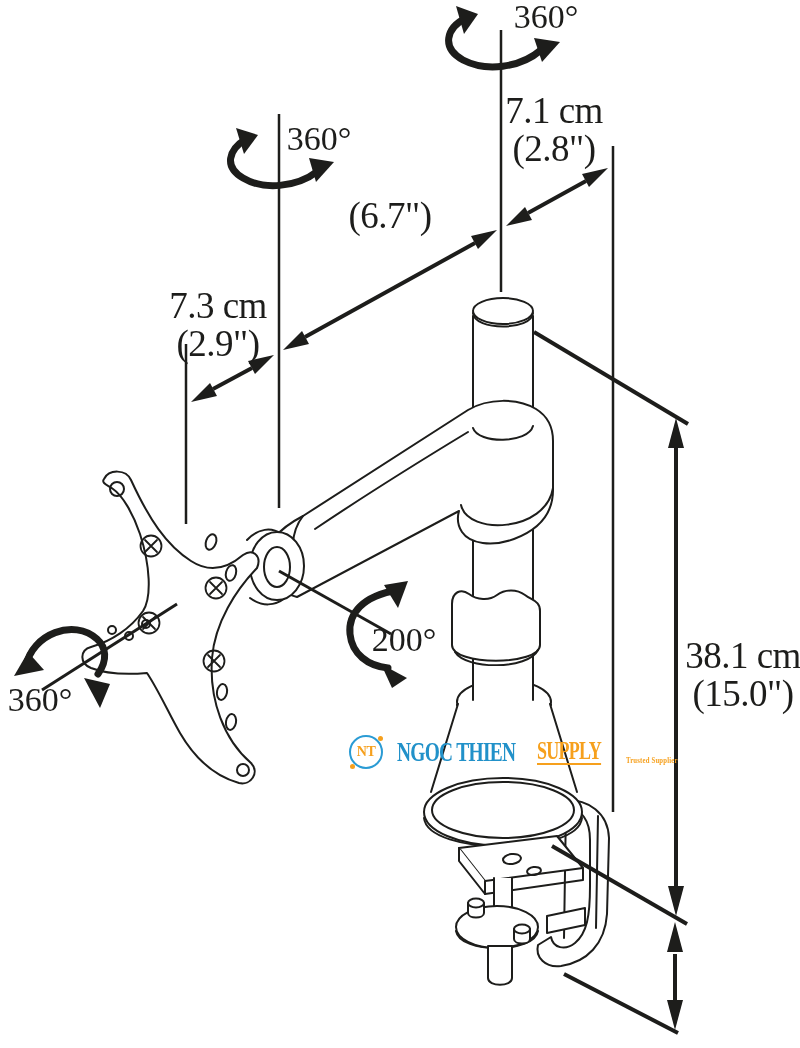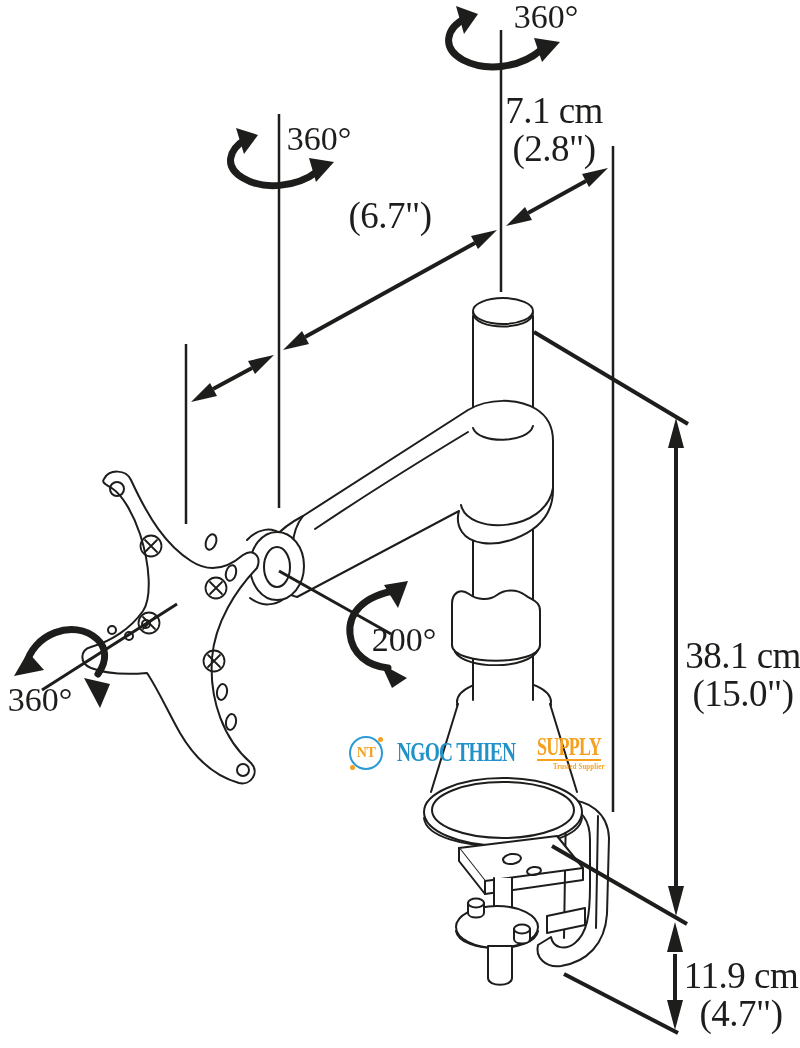--- a/index.html
+++ b/index.html
@@ -12,21 +12,21 @@
   
   .logo{position:absolute;left:349px;top:735px;display:flex;align-items:center;gap:14px;}
   .logo .ring{width:34px;height:34px;border:2.5px solid #2a9bd4;border-radius:50%;
       display:flex;align-items:center;justify-content:center;position:relative;box-sizing:border-box;}
   .logo .ring .nt{font-size:14px;font-weight:bold;color:#f6a01d;letter-spacing:-0.5px;}
   .logo .dot{position:absolute;width:5px;height:5px;border-radius:50%;background:#f6a01d;}
   .logo .dot.d1{right:-2px;top:-1px;}
   .logo .dot.d2{left:-1px;bottom:-2px;}
   .logo .brand{font-size:27px;font-weight:bold;color:#2191c9;letter-spacing:-1px;
       transform:scaleX(0.72);transform-origin:left center;white-space:nowrap;}
-  .logo .supwrap{display:flex;flex-direction:column;align-items:center;margin-left:-38px;}
+  .logo .supwrap{display:flex;flex-direction:row;align-items:flex-end;margin-left:-38px;}
   .logo .sup{font-size:25px;font-weight:bold;color:#f6a01d;letter-spacing:-1px;
       transform:scaleX(0.72);transform-origin:left center;border-bottom:2px solid #f6a01d;line-height:0.95;}
   .logo .tag{font-size:7.5px;font-weight:bold;color:#f6a01d;transform:scaleX(0.9);
       transform-origin:left center;margin-top:1px;letter-spacing:0.2px;}
 </style>
 </head>
 <body>
 
 <div class="canvas">
 
@@ -221,27 +221,27 @@
 <div class="deg" style="left:40px;top:681px;">360°</div>
 <div class="deg" style="left:404px;top:610px;margin-top:11px;">200°</div>
 
 <div class="lbl" style="left:554px;top:92px;">
   <div>7.1 cm</div>
   <div>(2.8")</div>
 </div>
 <div class="lbl" style="left:390px;top:197px;">
   <div>(6.7")</div>
 </div>
+<div class="lbl" style="left:218px;top:287px;">
+  <div>7.3 cm</div>
+  <div>(2.9")</div>
+</div>
 <div class="lbl" style="left:743px;top:637px;">
   <div>38.1 cm</div>
   <div>(15.0")</div>
-</div>
-<div class="lbl" style="left:741px;top:957px;">
-  <div>11.9 cm</div>
-  <div>(4.7")</div>
 </div>
 
 <div class="logo">
   <div class="ring">
     <span class="nt">NT</span>
     <span class="dot d1"></span>
     <span class="dot d2"></span>
   </div>
   <div class="brand">NGOC THIEN</div>
   <div class="supwrap">

